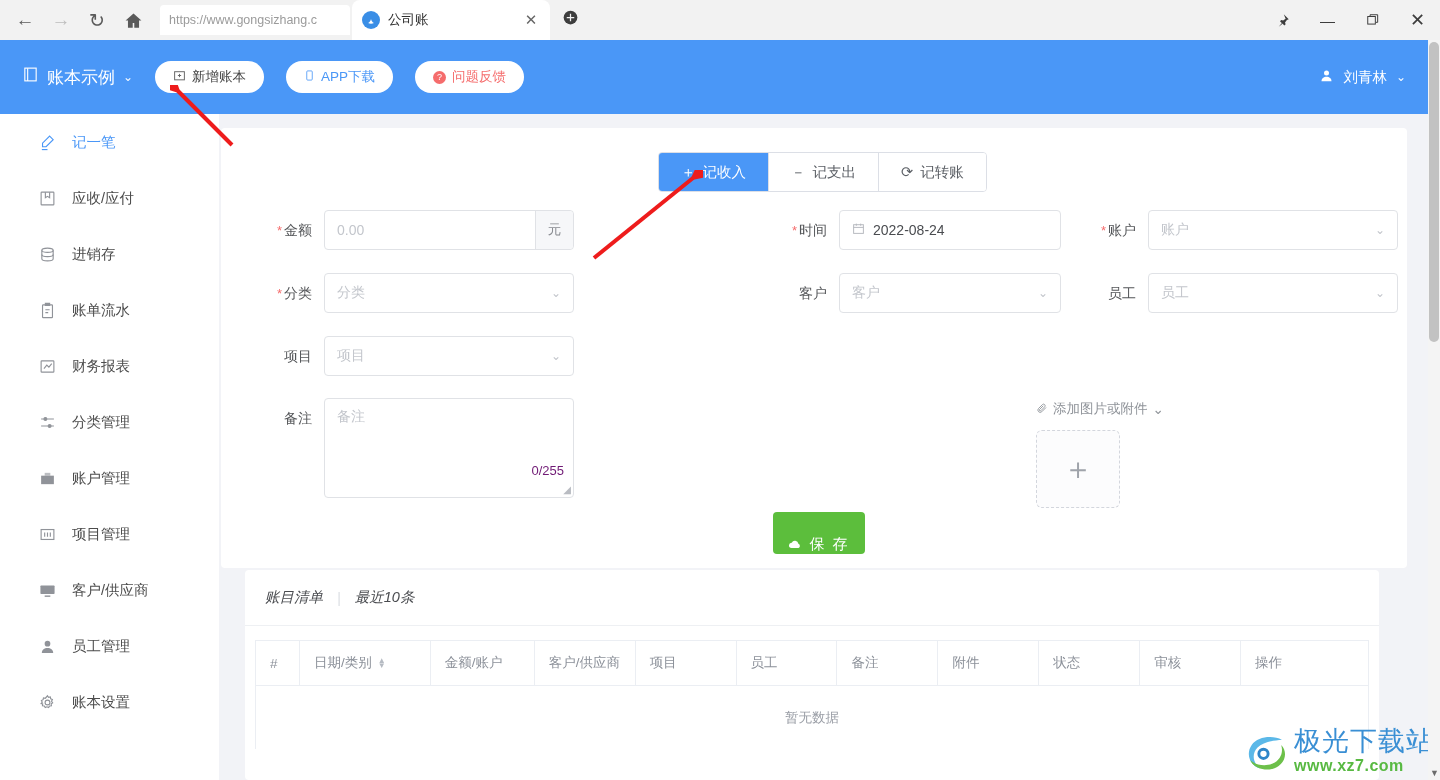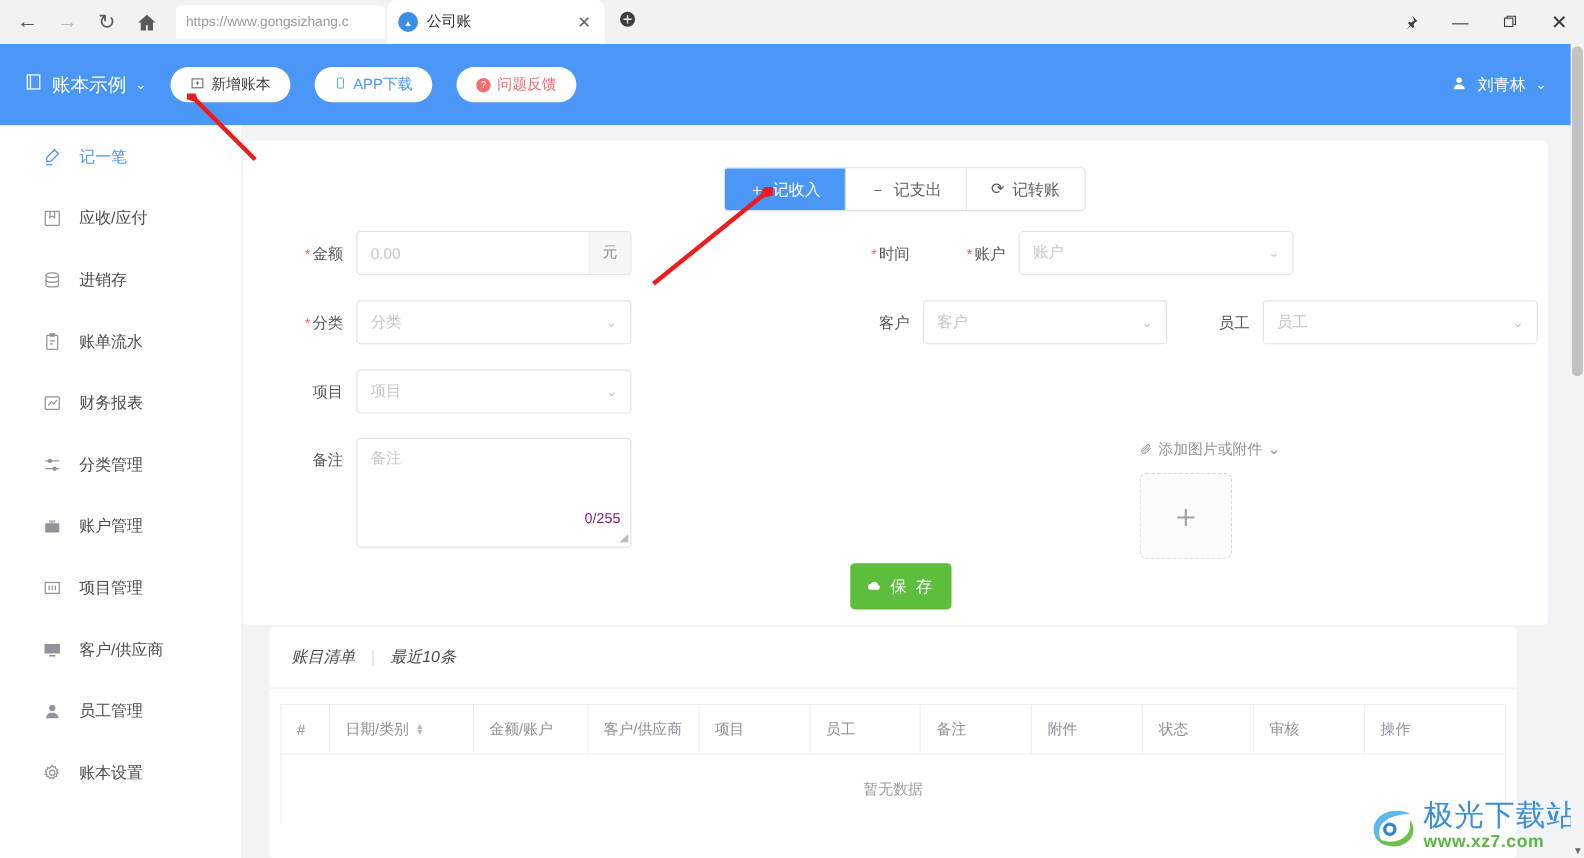--- a/index.html
+++ b/index.html
@@ -138,21 +138,21 @@
   .attach-lbl { font-size: 13.5px; color: #8f9399; display: flex; align-items: center; gap: 5px; }
   .attach-box {
     margin-top: 12px; width: 84px; height: 78px; border: 1px dashed #d3d6dd; border-radius: 6px;
     background: #fcfcfd; display: flex; align-items: center; justify-content: center;
     color: #9fa3aa; font-size: 30px; font-weight: 300;
   }
 
   .save-btn {
     position: absolute; left: 552px; top: 384px; width: 92px; height: 42px;
     background: #5cbe3c; border-radius: 4px; color: #fff; font-size: 15px;
-    display: flex; align-items: center; justify-content: center; gap: 7px; letter-spacing: 2px;
+    display: flex; align-items: flex-end; justify-content: center; gap: 7px; letter-spacing: 2px;
   }
   .save-ic { font-size: 13px; letter-spacing: 0; }
 
   
   .table-card {
     position: absolute; left: 245px; top: 570px; width: 1134px; height: 210px;
     background: #fff; border-radius: 4px;
   }
   .tc-head { height: 56px; display: flex; align-items: center; padding-left: 20px;
     border-bottom: 1px solid #eef0f3; font-size: 14.5px; color: #4a4c50; font-style: italic; }
@@ -409,20 +409,29 @@
       <div class="fld" style="margin-left:41px;">
         <div class="flabel req">金额</div>
         <div class="inp w250">
           <span>0.00</span>
           <span class="sfx">元</span>
         </div>
       </div>
 
       <div class="fld col1">
         <div class="flabel req">时间</div>
+        <div class="inp w222 filled">
+          <span class="lic">
+            <svg width="13" height="13" viewBox="0 0 24 24" fill="none" stroke="currentColor" stroke-width="1.8">
+                <rect x="3" y="5" width="18" height="16"></rect>
+                <path d="M3 10h18M8 3v4M16 3v4"></path>
+              </svg>
+          </span>
+          <span>2022-08-24</span>
+        </div>
       </div>
 
       <div class="fld col2">
         <div class="flabel req">账户</div>
         <div class="inp w250">
           <span>账户</span>
           <span class="arrow">⌄</span>
         </div>
       </div>
     </div>

